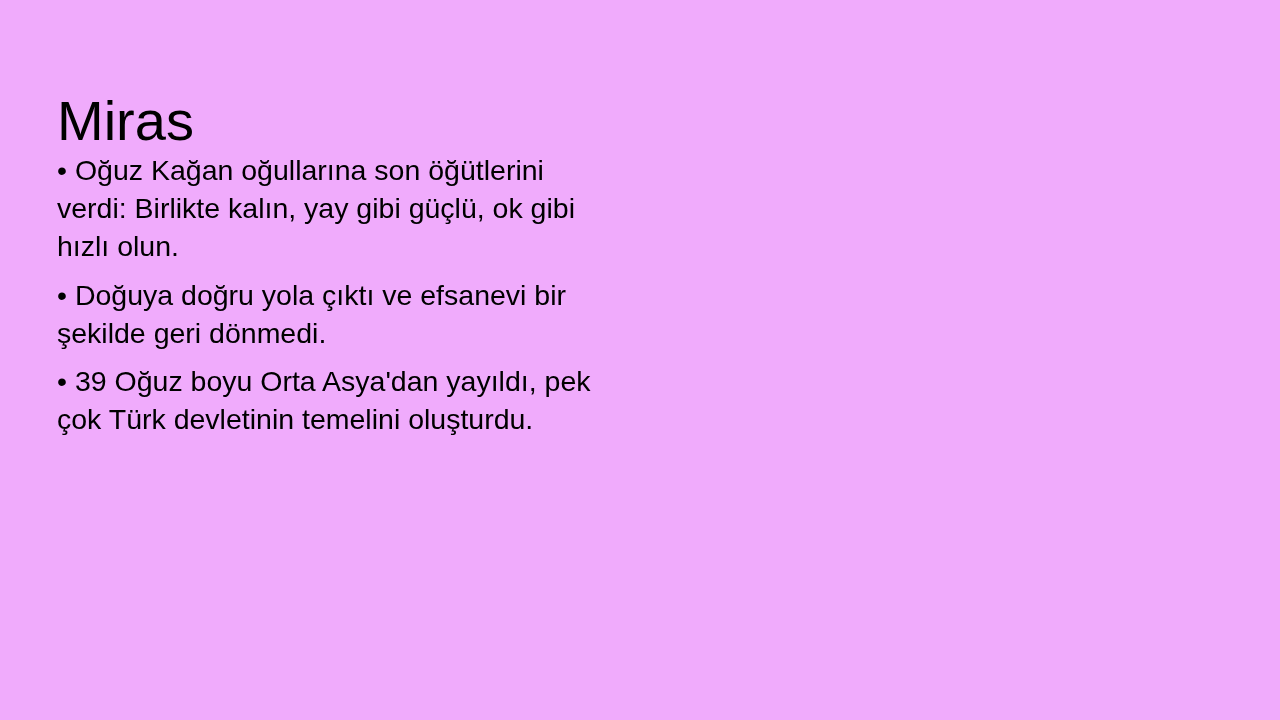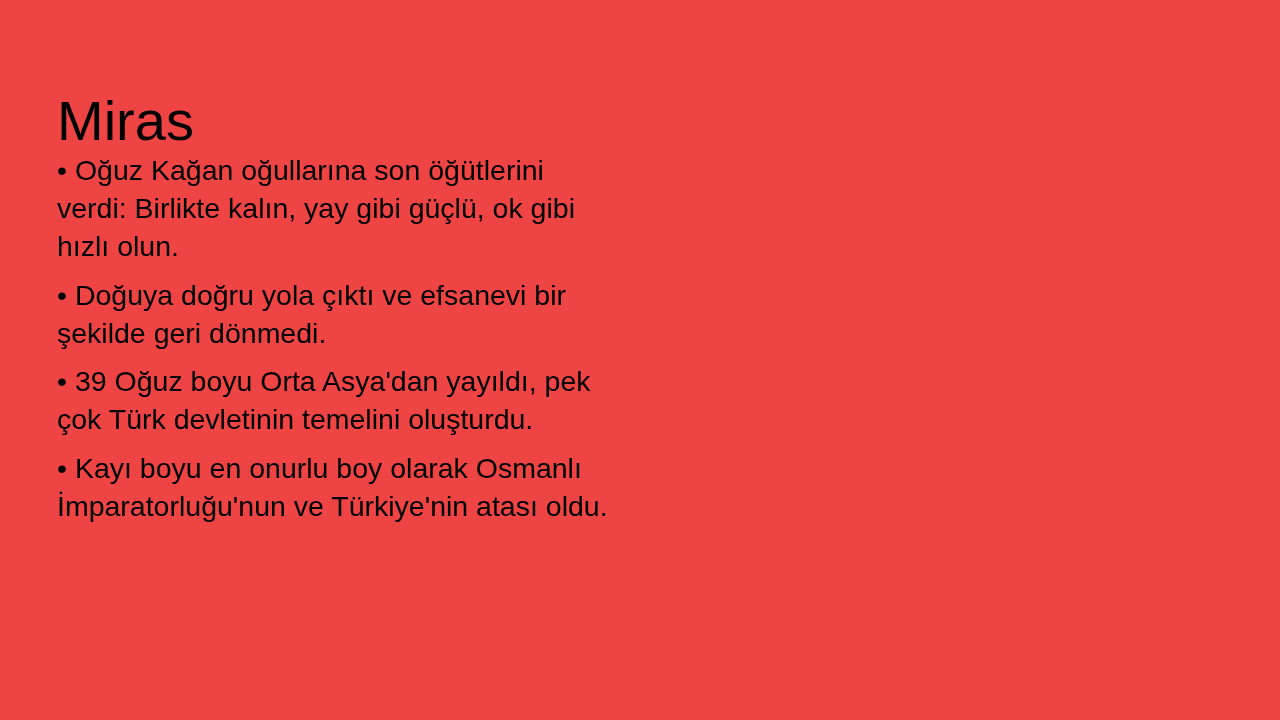--- a/index.html
+++ b/index.html
@@ -11,21 +11,21 @@
     height: 720px;
     background: #ffffff;
     font-family: "Liberation Sans", sans-serif;
     color: #000000;
     overflow: hidden;
   }
   .slide {
     position: relative;
     width: 1280px;
     height: 720px;
-    background: #ef4444;
+    background: #f0abfc;
   }
   .slide-title {
     position: absolute;
     left: 57px;
     top: 52px;
     font-size: 56px;
     font-weight: 400;
     line-height: 1.1;
     letter-spacing: 0px;
     color: #000000;
@@ -59,16 +59,15 @@
   <h1 class="slide-title">Miras</h1>
 
   <div class="body-block">
 
     <p class="bullet-para"><span class="bullet-dot">•</span> <span>Oğuz Kağan oğullarına son öğütlerini verdi: Birlikte kalın, yay gibi güçlü, ok gibi hızlı olun.</span></p>
 
     <p class="bullet-para"><span class="bullet-dot">•</span> <span>Doğuya doğru yola çıktı ve efsanevi bir şekilde geri dönmedi.</span></p>
 
     <p class="bullet-para"><span class="bullet-dot">•</span> <span>39 Oğuz boyu Orta Asya'dan yayıldı, pek çok Türk devletinin temelini oluşturdu.</span></p>
 
-    <p class="bullet-para"><span class="bullet-dot">•</span> <span>Kayı boyu en onurlu boy olarak Osmanlı İmparatorluğu'nun ve Türkiye'nin atası oldu.</span></p>
 
   </div>
 </div>
 
 </body></html>

